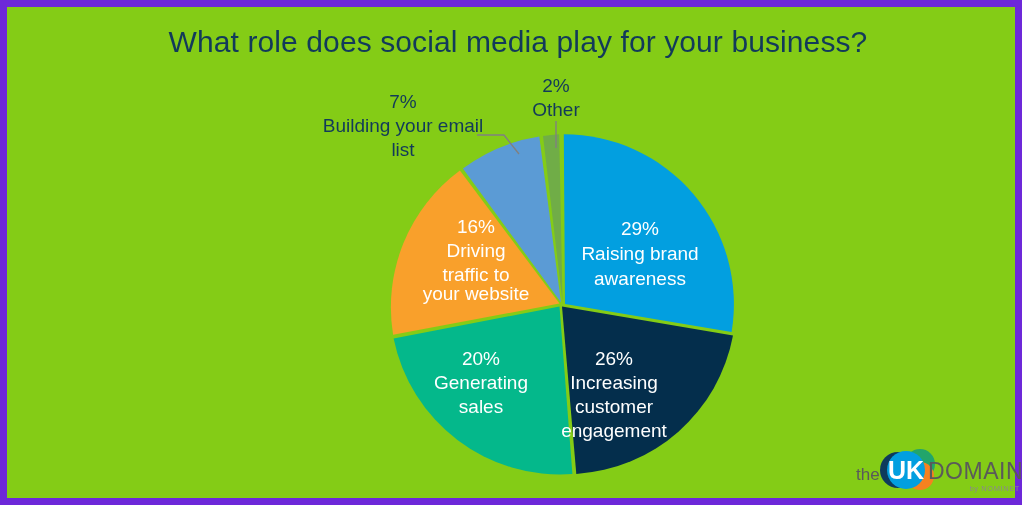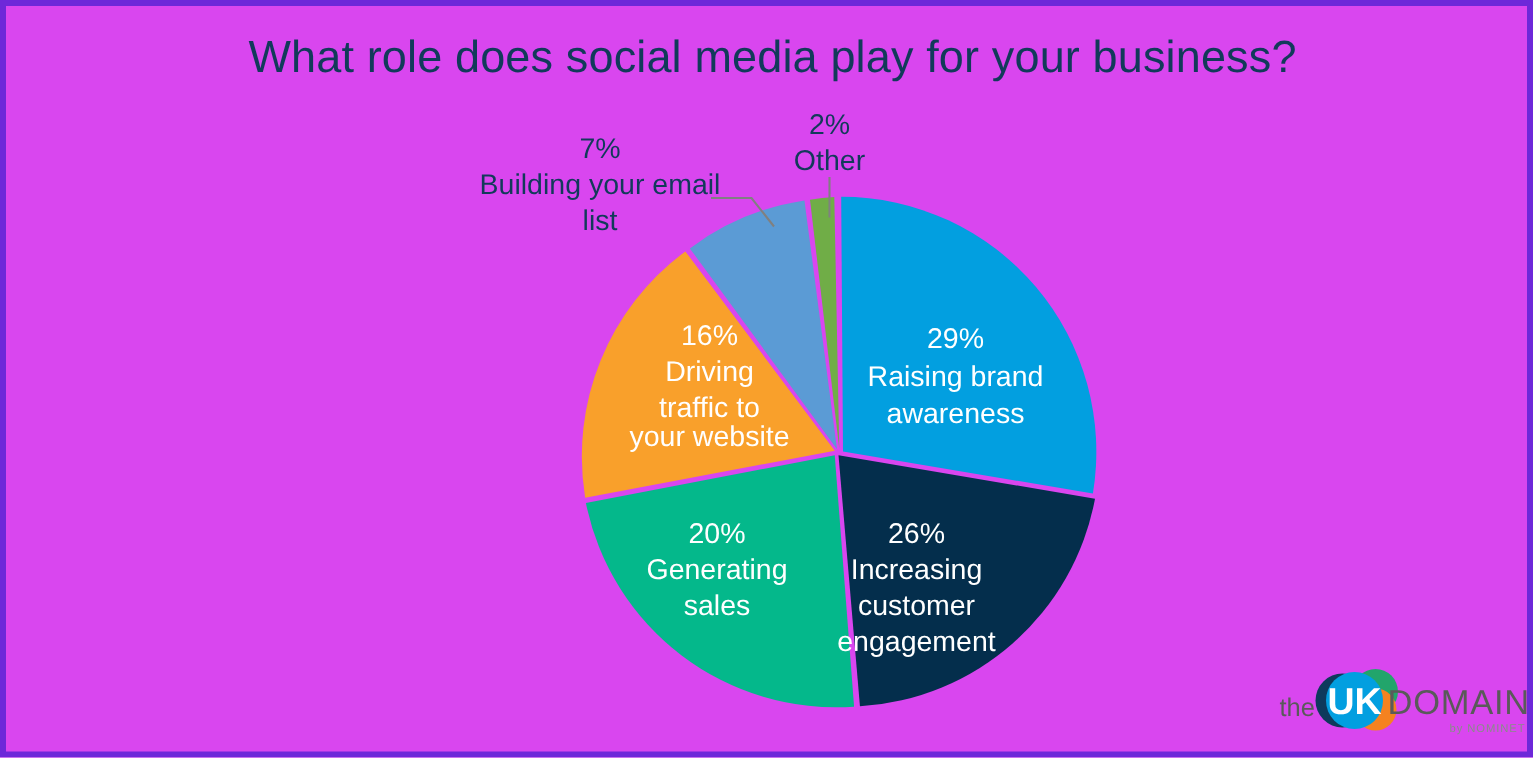--- a/index.html
+++ b/index.html
@@ -11,22 +11,22 @@
     height: 505px;
     background: #ffffff;
     font-family: "Liberation Sans", sans-serif;
     overflow: hidden;
   }
   #infographic {
     position: relative;
     width: 1022px;
     height: 505px;
     box-sizing: border-box;
-    border: 4px solid #6d28d9;
-    background: #d946ef;
+    border: 7px solid #6d28d9;
+    background: #84cc16;
   }
   #chart-title {
     position: absolute;
     top: 18px;
     left: 0;
     width: 1022px;
     text-align: center;
     font-size: 30px;
     color: #123A5A;
     letter-spacing: 0.1px;

